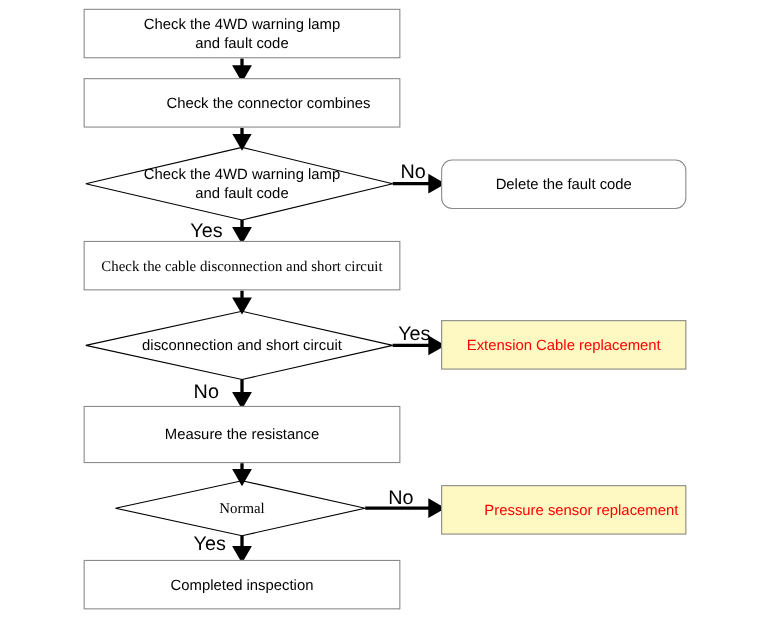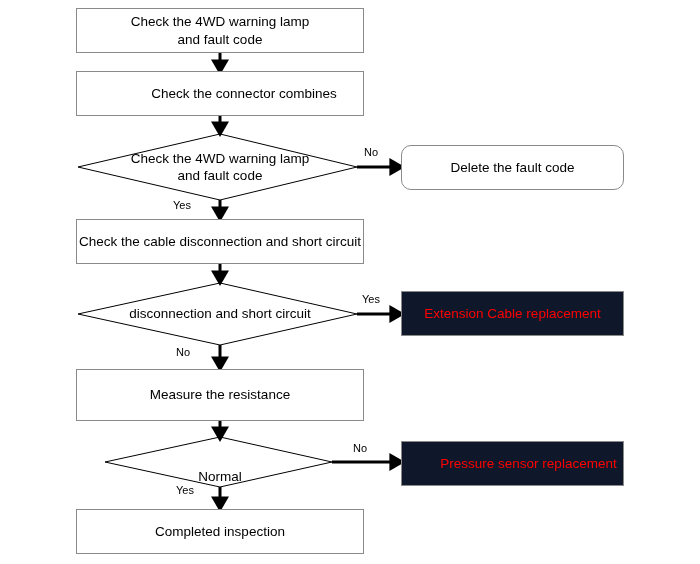--- a/index.html
+++ b/index.html
@@ -31,38 +31,38 @@
     color: #000000;
     line-height: 1.28;
     white-space: pre-line;
   }
   .process {
     border: 1px solid #8a8a8a;
     background: #ffffff;
   }
   .terminal-yellow {
     border: 1px solid #8a8a8a;
-    background: #0f172a;
+    background: #fef9c3;
     color: #ff0000;
   }
   .decision-label {
     position: absolute;
     font-size: 13.5px;
     color: #000000;
     white-space: nowrap;
     display: flex;
     align-items: center;
     justify-content: center;
     text-align: center;
     line-height: 1.28;
     pointer-events: none;
   }
   .edge-label {
     position: absolute;
-    font-size: 11px;
+    font-size: 18px;
     color: #000000;
     white-space: nowrap;
   }
   svg.layer {
     position: absolute;
     left: 0; top: 0;
     width: 700px;
     height: 564px;
     overflow: visible;
   }
@@ -120,37 +120,37 @@
 
   <div class="decision-label" style="left:110px; top:148px; width:220px; height:38px;">
     <span style="white-space:pre-line; text-align:center;">Check the 4WD warning lamp
 and fault code</span>
   </div>
 
   <div class="node process" style="left:401px; top:145px; width:223px; height:45px;border-radius:10px;">
     <span>Delete the fault code</span>
   </div>
 
-  <div class="node process" style="left:76px; top:219px; width:288px; height:45px;">
+  <div class="node process" style="left:76px; top:219px; width:288px; height:45px;font-family:Liberation Serif, serif;">
     <span>Check the cable disconnection and short circuit</span>
   </div>
 
   <div class="decision-label" style="left:110px; top:305px; width:220px; height:18px;text-align:center;">
     <span>disconnection and short circuit</span>
   </div>
 
   <div class="node terminal-yellow" style="left:401px; top:291px; width:223px; height:45px;">
     <span>Extension Cable replacement</span>
   </div>
 
   <div class="node process" style="left:76px; top:369px; width:288px; height:52px;">
     <span>Measure the resistance</span>
   </div>
 
-  <div class="decision-label" style="left:160px; top:468px; width:120px; height:18px;">
+  <div class="decision-label" style="left:160px; top:453px; width:120px; height:18px;font-family:Liberation Serif, serif;">
     <span>Normal</span>
   </div>
 
   <div class="node terminal-yellow" style="left:401px; top:441px; width:223px; height:45px;padding-left:32px;">
     <span>Pressure sensor replacement</span>
   </div>
 
   <div class="node process" style="left:76px; top:509px; width:288px; height:45px;">
     <span>Completed inspection</span>
   </div>

